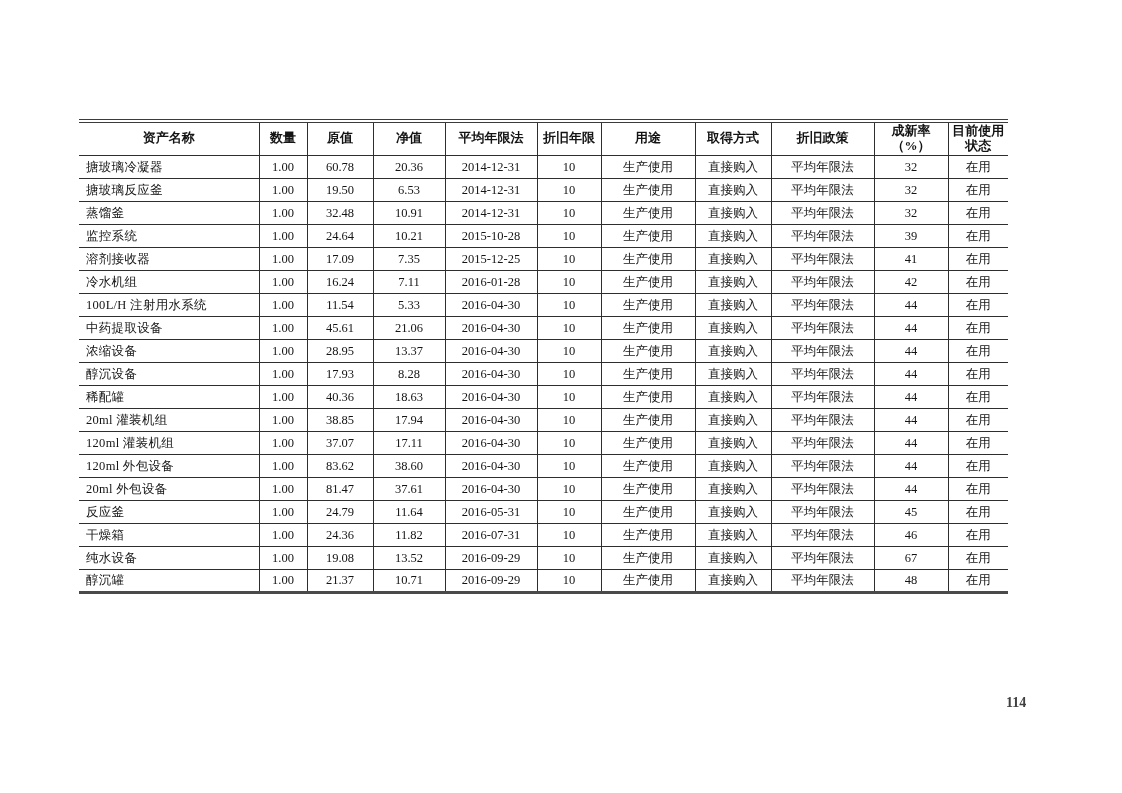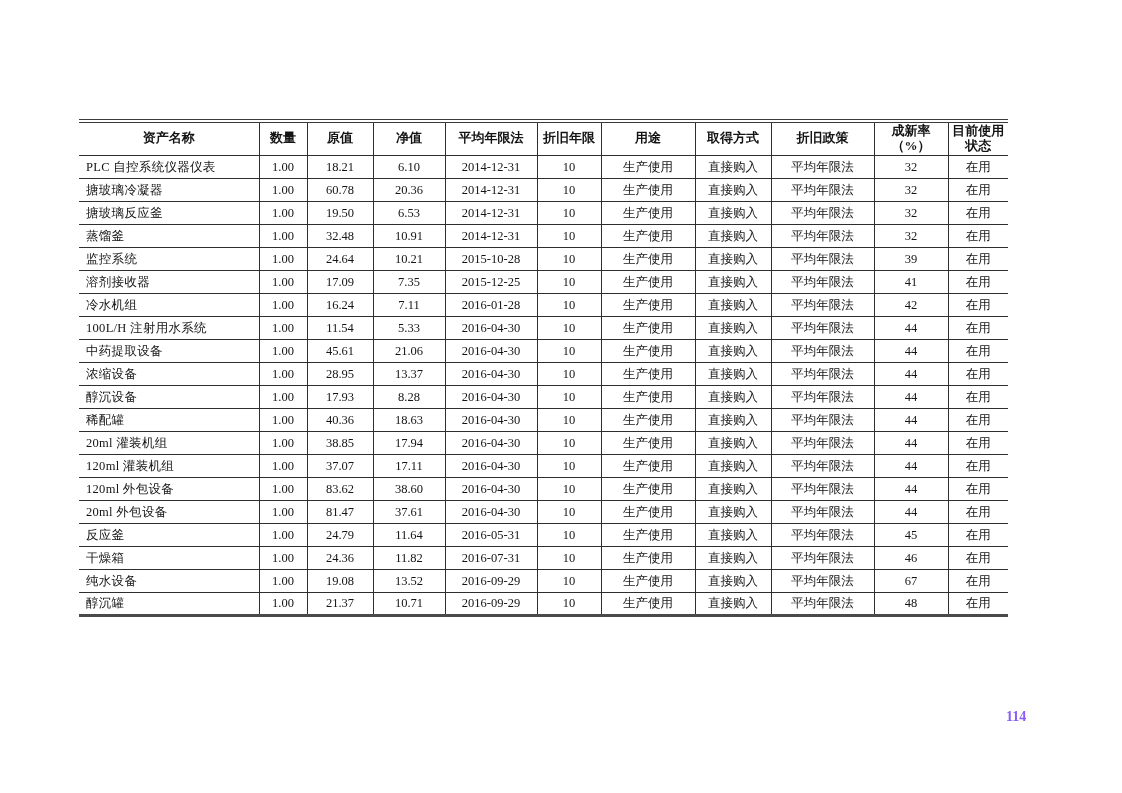--- a/index.html
+++ b/index.html
@@ -56,22 +56,21 @@
     text-align: left;
     padding-left: 7px;
     letter-spacing: 0.3px;
   }
   .page-number {
     position: absolute;
     left: 1006px;
     top: 695px;
     font-size: 14px;
     font-weight: bold;
-    color: #8b5cf6;
-    margin-top: 14px;
+    color: #404040;
   }
 </style>
 </head>
 <body>
 
 <div class="page">
 
   <table class="asset-table">
     <colgroup>
       <col style="width:180px">
@@ -96,33 +95,20 @@
           <th>折旧年限</th>
           <th>用途</th>
           <th>取得方式</th>
           <th>折旧政策</th>
           <th>成新率（%）</th>
           <th>目前使用状态</th>
         </tr>
     </thead>
     <tbody>
         <tr>
-          <td>PLC 自控系统仪器仪表</td>
-          <td>1.00</td>
-          <td>18.21</td>
-          <td>6.10</td>
-          <td>2014-12-31</td>
-          <td>10</td>
-          <td>生产使用</td>
-          <td>直接购入</td>
-          <td>平均年限法</td>
-          <td>32</td>
-          <td>在用</td>
-        </tr>
-        <tr>
           <td>搪玻璃冷凝器</td>
           <td>1.00</td>
           <td>60.78</td>
           <td>20.36</td>
           <td>2014-12-31</td>
           <td>10</td>
           <td>生产使用</td>
           <td>直接购入</td>
           <td>平均年限法</td>
           <td>32</td>

